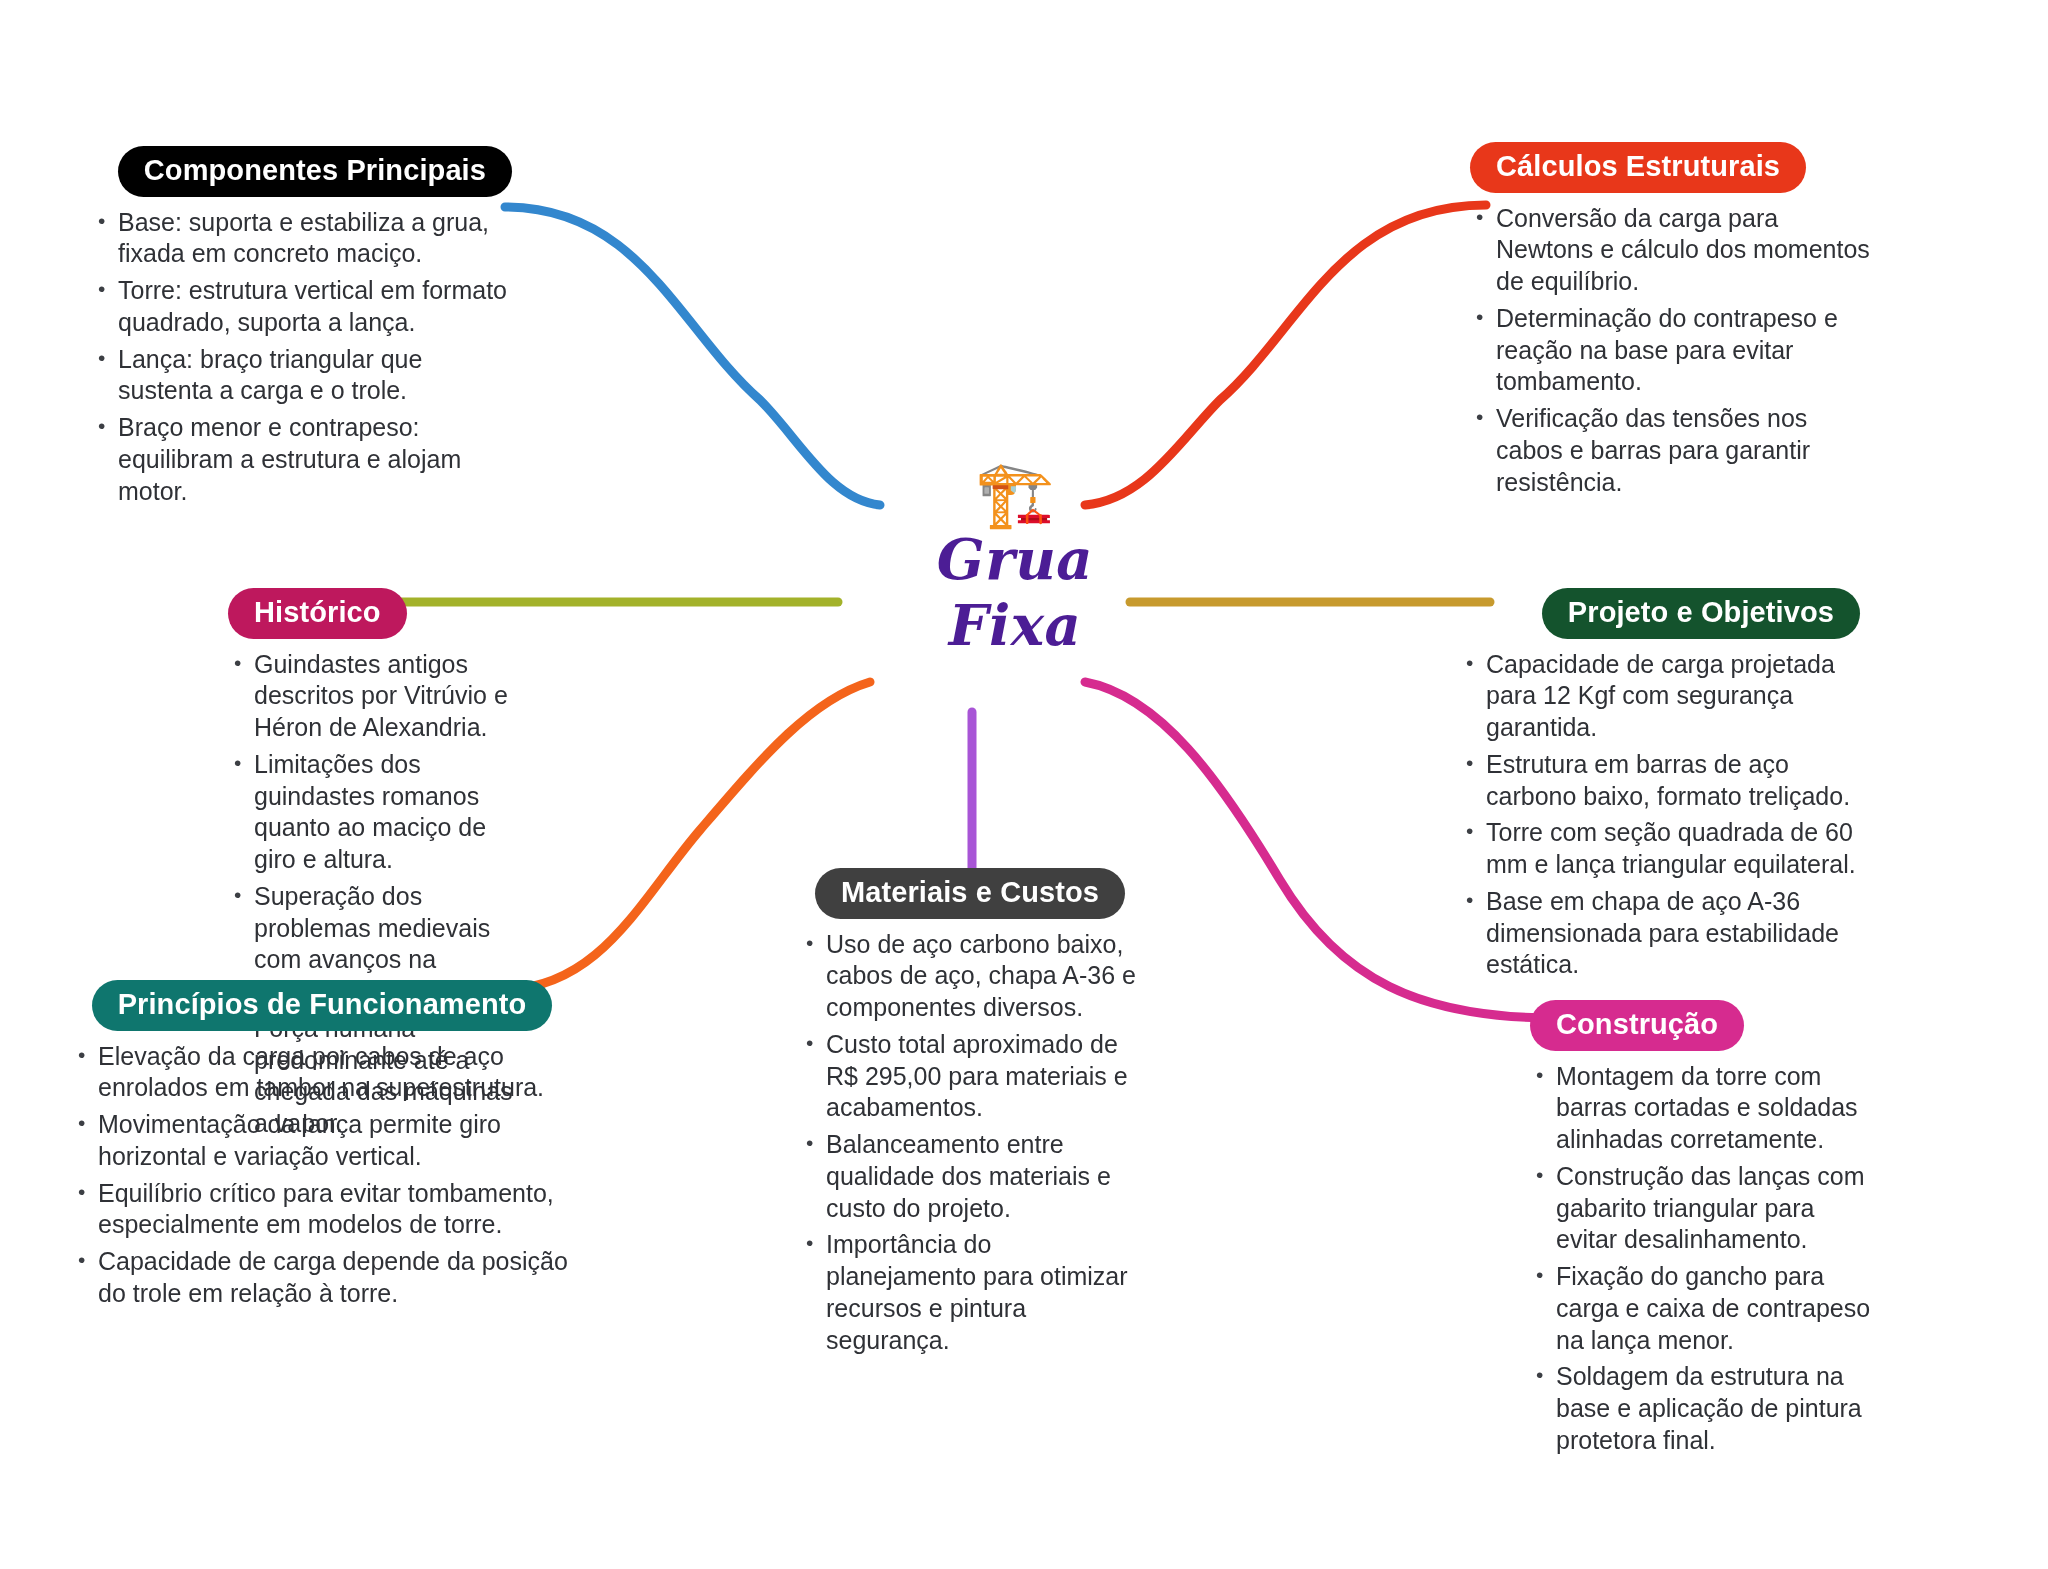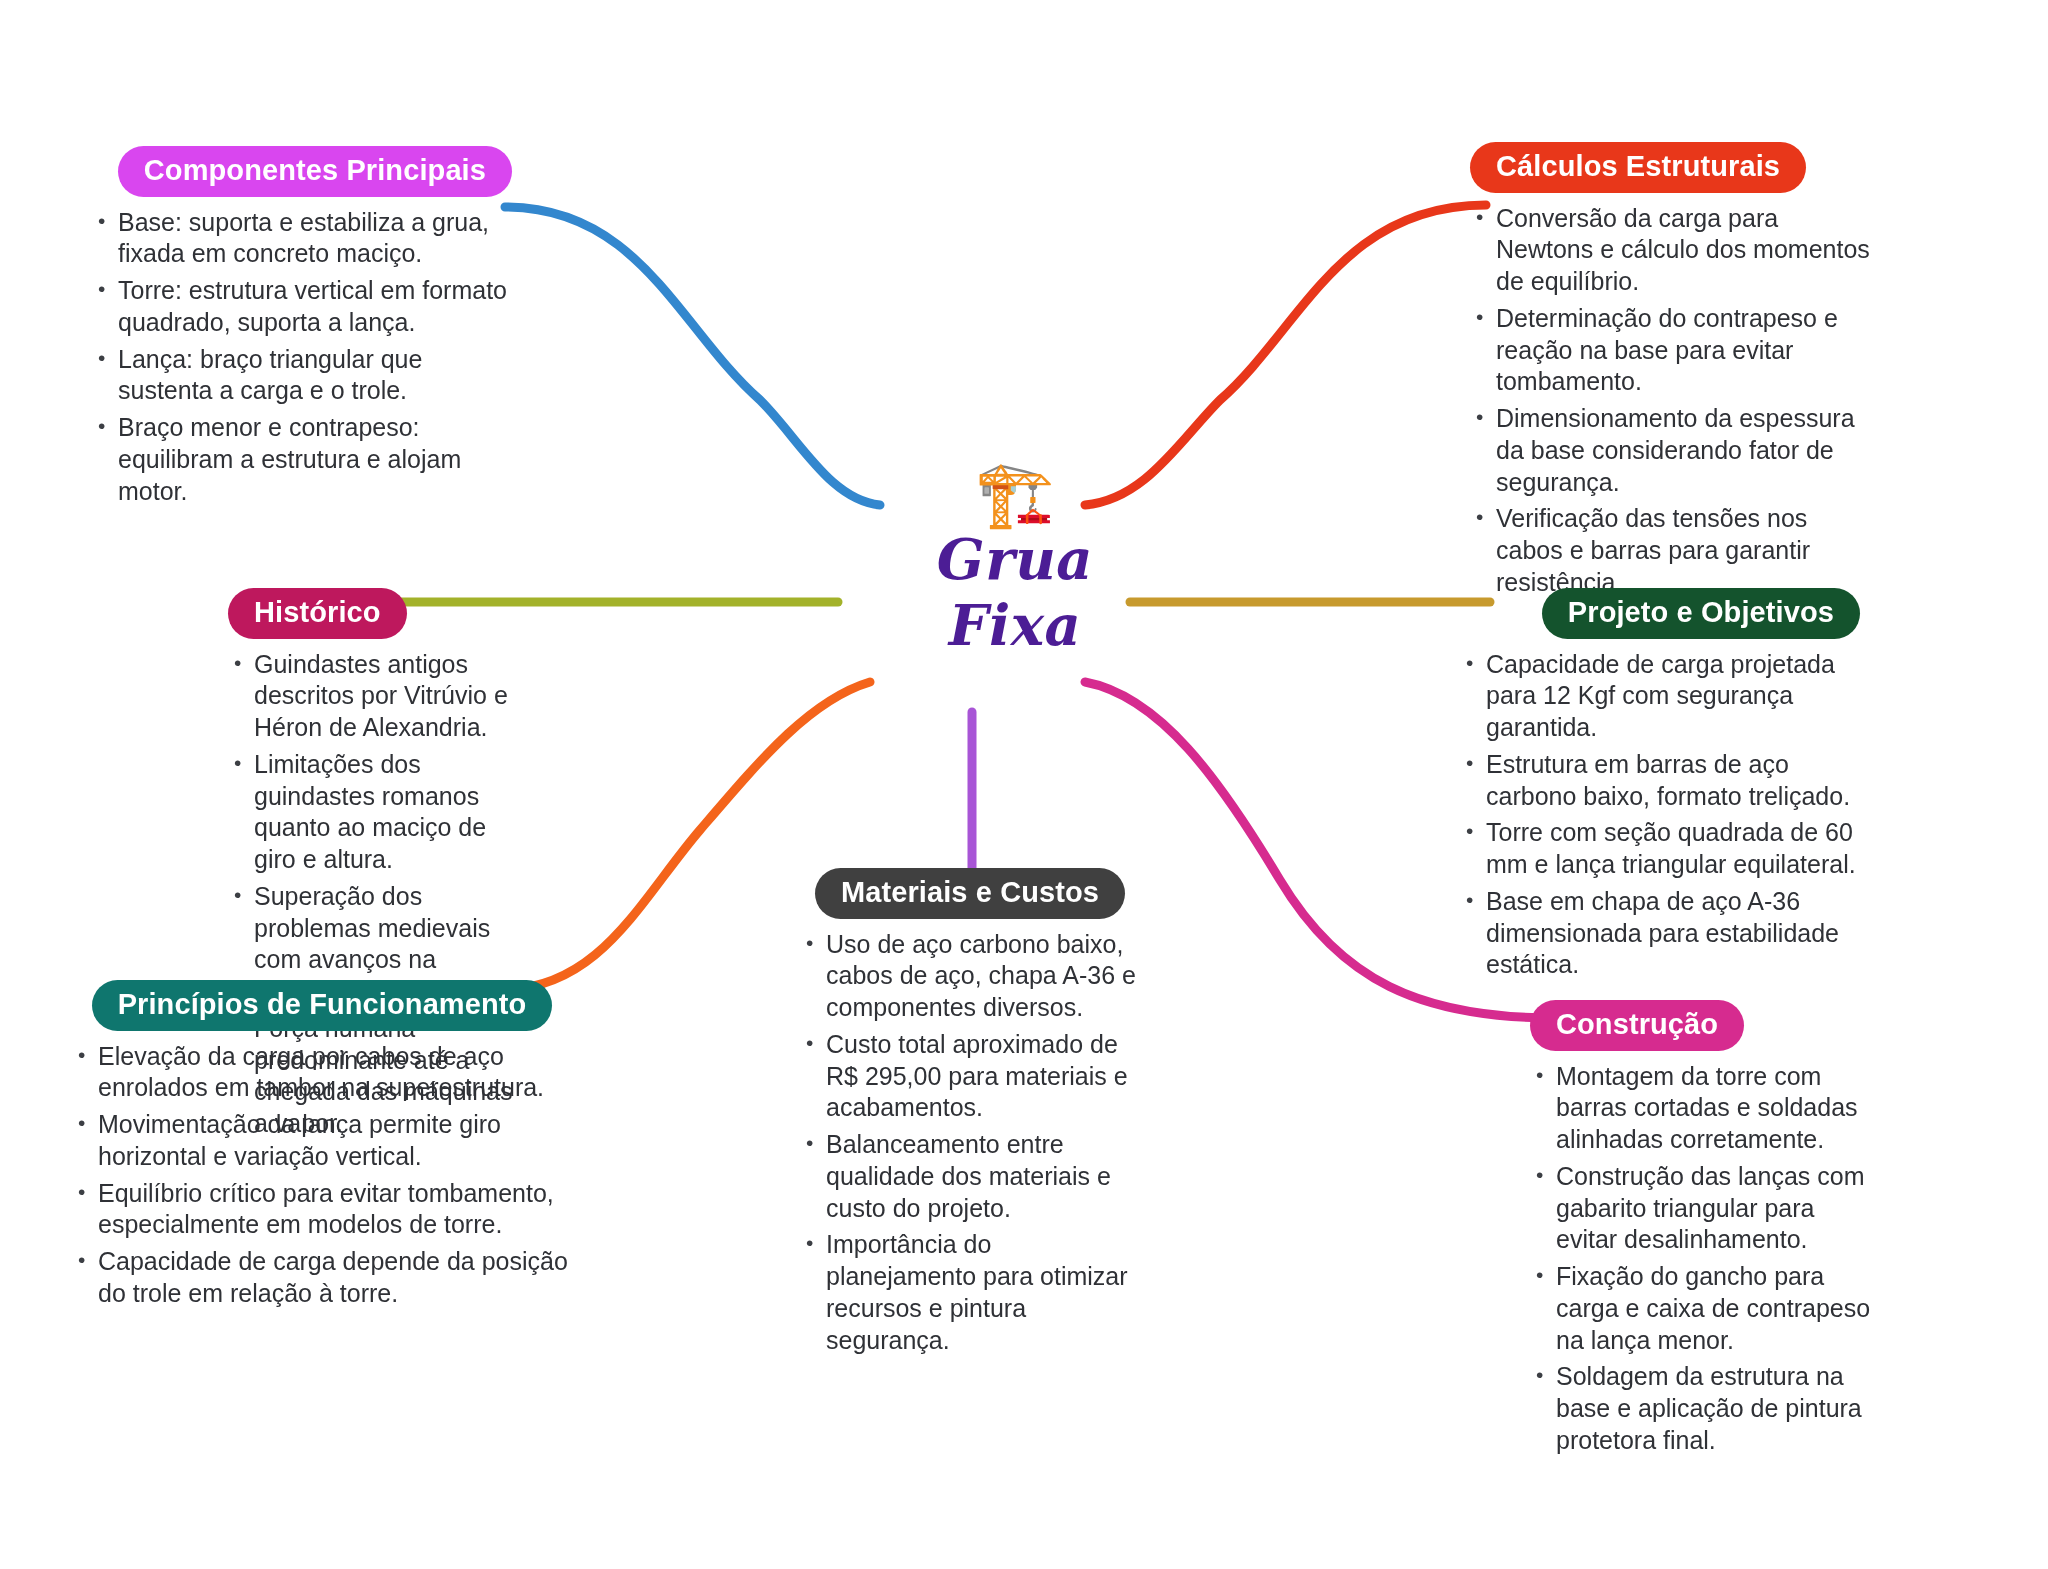--- a/index.html
+++ b/index.html
@@ -58,38 +58,37 @@
   <div id="center" class="center-node">
     <div class="crane">🏗️</div>
     <div class="center-title">
       <div>Grua</div>
       <div>Fixa</div>
     </div>
   </div>
 
   <div class="branch" id="b-componentes">
     <div class="pill-wrap right">
-      <div class="pill" style="background: #d946ef;">Componentes Principais</div>
+      <div class="pill" style="background: #000000;">Componentes Principais</div>
     </div>
     <ul class="items">
       <li>Base: suporta e estabiliza a grua, fixada em concreto maciço.</li>
       <li>Torre: estrutura vertical em formato quadrado, suporta a lança.</li>
       <li>Lança: braço triangular que sustenta a carga e o trole.</li>
       <li>Braço menor e contrapeso: equilibram a estrutura e alojam motor.</li>
     </ul>
   </div>
 
   <div class="branch" id="b-calculos">
     <div class="pill-wrap left">
       <div class="pill" style="background: rgb(232, 55, 26);">Cálculos Estruturais</div>
     </div>
     <ul class="items">
       <li>Conversão da carga para Newtons e cálculo dos momentos de equilíbrio.</li>
       <li>Determinação do contrapeso e reação na base para evitar tombamento.</li>
-      <li>Dimensionamento da espessura da base considerando fator de segurança.</li>
       <li>Verificação das tensões nos cabos e barras para garantir resistência.</li>
     </ul>
   </div>
 
   <div class="branch" id="b-historico">
     <div class="pill-wrap left">
       <div class="pill" style="background: #be185d;">Histórico</div>
     </div>
     <ul class="items">
       <li>Guindastes antigos descritos por Vitrúvio e Héron de Alexandria.</li>

